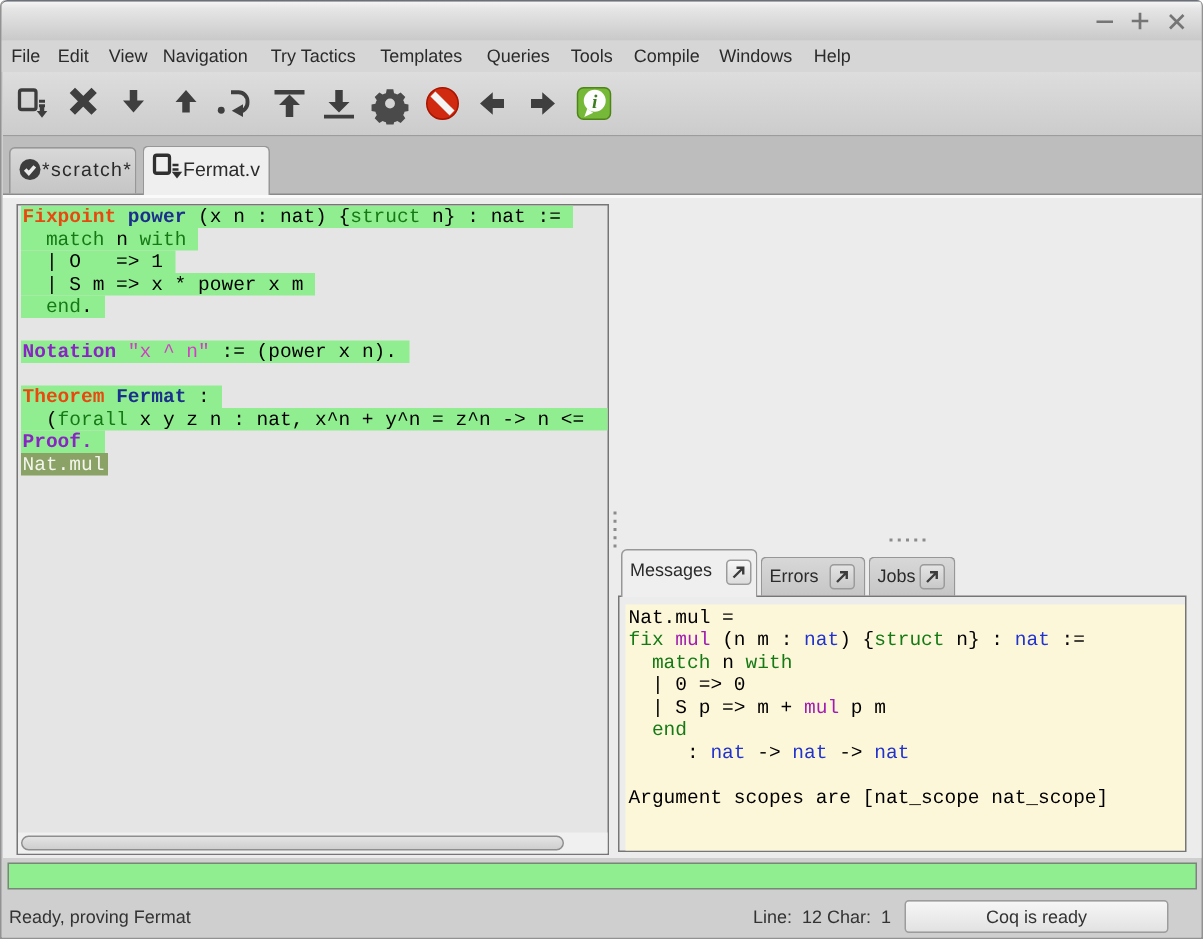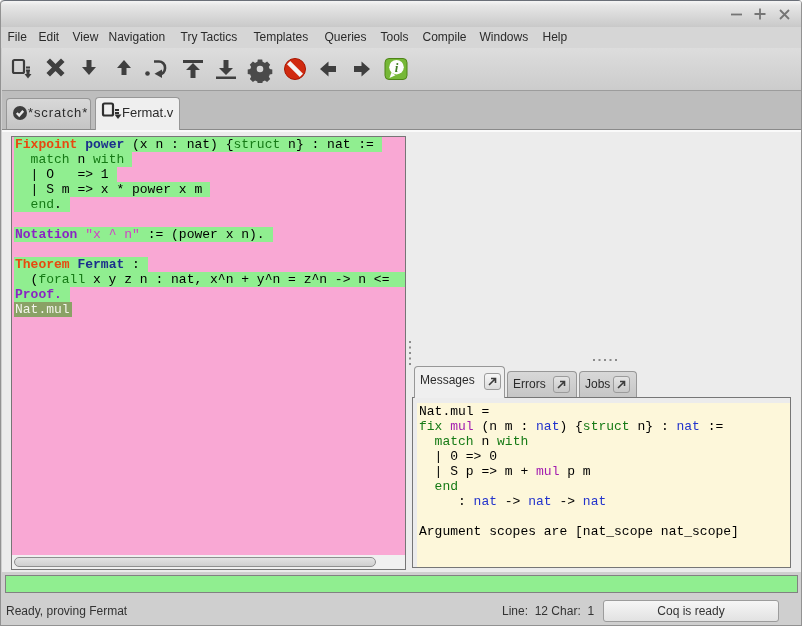--- a/index.html
+++ b/index.html
@@ -14,21 +14,21 @@
   .mi{position:absolute;top:2.5px;}
   
   #toolbar{left:1px;top:48px;width:800px;height:42px;background:linear-gradient(#dddddd,#cccccc);border-bottom:1px solid #9c9c9c;}
   
   #tabstrip{left:1px;top:91px;width:800px;height:38px;background:#bdbdbd;border-bottom:1px solid #8a8a8a;}
   .tab{position:absolute;box-sizing:border-box;border:1px solid #979797;border-bottom:none;
        border-radius:4px 4px 0 0;font-size:13px;color:#2b2b2b;}
   
   #page{left:1px;top:130px;width:800px;height:442px;background:#ececec;}
   #pagetop{left:1px;top:130px;width:800px;height:2px;background:#fafafa;}
-  .frame{position:absolute;box-sizing:border-box;border:1px solid #767676;background:#f9a8d4;}
+  .frame{position:absolute;box-sizing:border-box;border:1px solid #767676;background:#e5e5e5;}
   pre{margin:0;font-family:"Liberation Mono",monospace;font-size:13px;line-height:15px;white-space:pre;}
   .hl{background:#90ee90;padding-right:8px;margin-left:-1.5px;padding-left:1.5px;}
   .k-decl{color:#e8490f;font-weight:bold;}
   .k-nav{color:#1b2f8c;font-weight:bold;}
   .k-nv2{color:#a21caf;}
   .k-grn{color:#157a15;}
   .k-pur{color:#8a24c4;font-weight:bold;}
   .k-str{color:#d23fc6;}
   .k-blu{color:#2233cc;}
   

